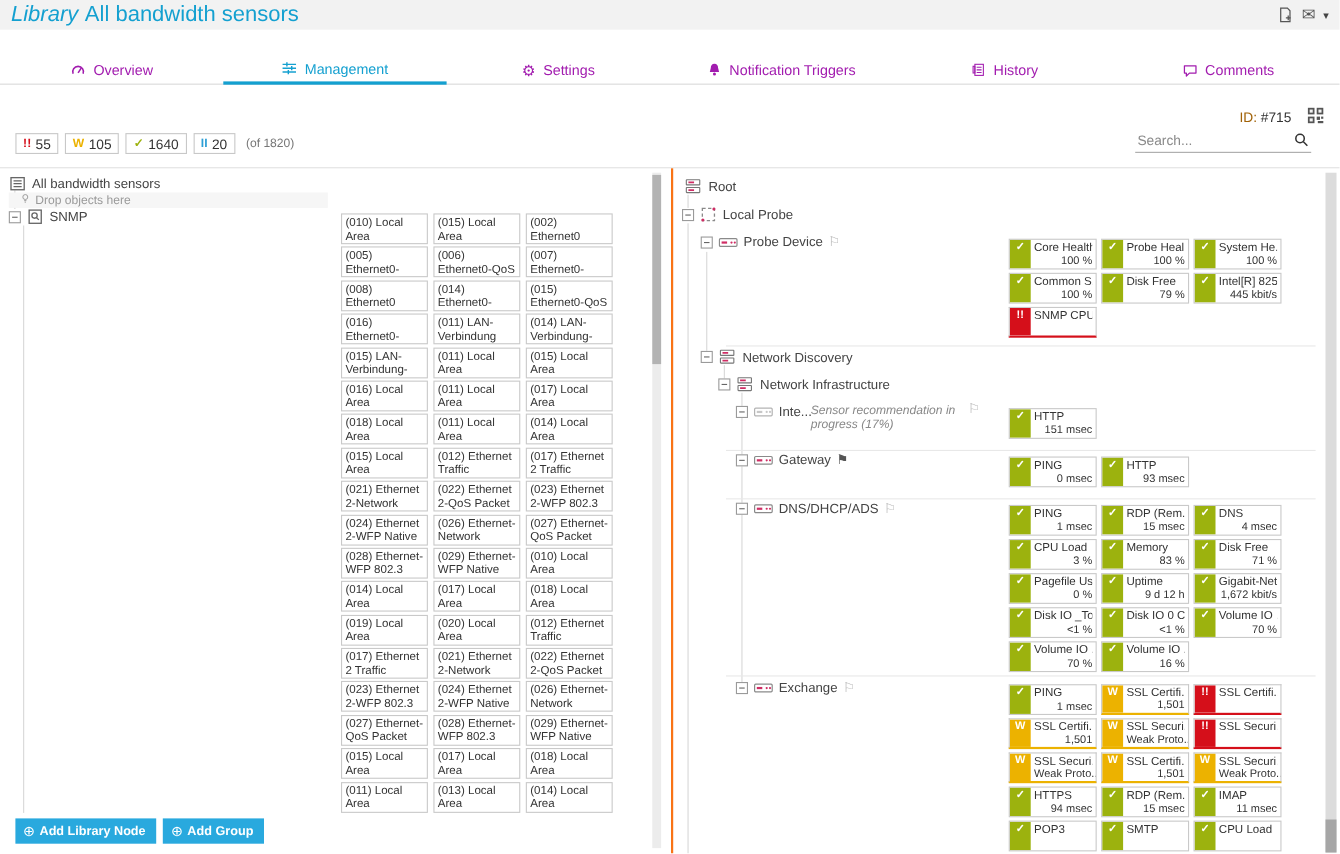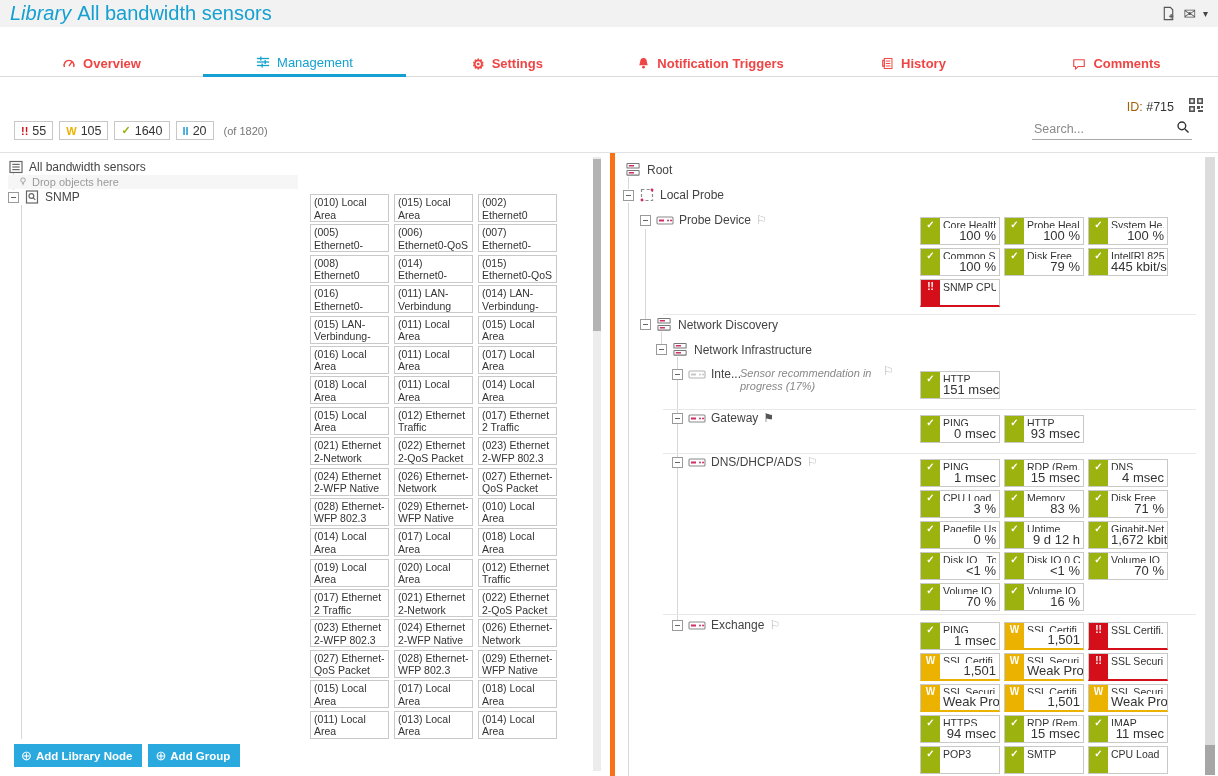--- a/index.html
+++ b/index.html
@@ -15,21 +15,21 @@
           display:flex;align-items:center;justify-content:space-between;padding:0 10px;}
   .page-title{font-size:20px;color:var(--accent);}
   .page-title .lib{font-style:italic;margin-right:6px;}
   .topbar-actions{display:flex;align-items:center;gap:7px;color:#555;}
   .topbar-actions svg{display:block;}
   .envelope{font-size:15px;line-height:1;}
   .caret{font-size:10px;color:#444;}
   
   .tabs{position:absolute;top:50px;left:0;right:0;height:27px;display:flex;border-bottom:1px solid var(--line);background:#fff;}
   .tab{flex:1;display:flex;align-items:center;justify-content:center;gap:7px;
-       font-size:13px;color:#ef4444;cursor:pointer;height:27px;font-weight:bold;}
+       font-size:13px;color:#a21caf;cursor:pointer;height:27px;}
   .tab svg{display:block;}
   .tab.active{color:var(--accent);border-bottom:3px solid var(--accent);font-weight:normal;text-align:center;}
   
   .idrow{position:absolute;top:97px;right:14px;display:flex;align-items:center;gap:14px;font-size:12.5px;}
   .idrow .idlab{color:#a16207;}
   .idrow .idval{color:#333;}
   .qr{color:#555;}
   .searchwrap{position:absolute;top:119px;right:26px;width:160px;}
   .searchwrap input{width:100%;border:none;border-bottom:1px solid #a8a8a8;font-size:12.5px;
                     padding:2px 20px 3px 2px;outline:none;color:#333;font-family:inherit;background:transparent;}
@@ -38,21 +38,21 @@
   .badges{position:absolute;top:121px;left:14px;display:flex;align-items:center;gap:6px;}
   .badge{display:inline-flex;align-items:center;gap:4px;border:1px solid #c8c8c8;background:#fff;
          padding:1px 6px;font-size:12.5px;color:#333;height:19px;}
   .badge b{font-size:11px;}
   .badge b.down{color:var(--down);} .badge b.warn{color:var(--warn);}
   .badge b.up{color:var(--up);} .badge b.paused{color:var(--paused);}
   .of-total{font-size:11px;color:#777;margin-left:4px;}
   
   .panels{position:absolute;top:152px;left:0;right:0;bottom:0;border-top:1px solid #e2e2e2;}
   .left-panel{position:absolute;left:0;top:0;width:610px;height:624px;overflow:hidden;}
-  .right-panel{position:absolute;left:610px;top:0;width:608px;height:624px;border-left:5px solid #f97316;overflow:hidden;}
+  .right-panel{position:absolute;left:610px;top:0;width:608px;height:624px;border-left:2px solid #f97316;overflow:hidden;}
   .trow{position:absolute;display:flex;align-items:center;gap:5px;font-size:12px;color:#444;white-space:nowrap;}
   .trow .ico{display:inline-flex;}
   .xbox{width:11px;height:11px;border:1px solid #9a9a9a;background:#fff;position:relative;flex:0 0 auto;}
   .xbox::before{content:"";position:absolute;left:2px;right:2px;top:4px;height:1px;background:#666;}
   .vline{position:absolute;width:1px;background:#d7d7d7;}
   .hsep{position:absolute;height:1px;background:#e8e8e8;}
   .flag{font-size:12px;line-height:1;}
   .flag.outline{color:#b5b5b5;} .flag.filled{color:#555;}
   .note{position:absolute;font-size:11px;font-style:italic;color:#888;width:155px;line-height:13px;white-space:normal;}
   .droprow{position:absolute;left:8px;top:22px;width:290px;height:14px;background:#f6f6f6;
@@ -67,21 +67,21 @@
   .sensor{display:flex;border:1px solid var(--tile-border);background:#fff;overflow:hidden;cursor:pointer;}
   .sensor .stripe{width:19px;flex:0 0 auto;display:flex;justify-content:center;align-items:flex-start;
                   padding-top:2px;color:#fff;font-weight:bold;font-size:10px;line-height:10px;}
   .sensor.up .stripe{background:var(--up);}
   .sensor.warn .stripe{background:var(--warn);}
   .sensor.down .stripe{background:var(--down);}
   .sensor.warn{border-bottom:2px solid var(--warn);}
   .sensor.down{border-bottom:2px solid var(--down);}
   .sbody{flex:1;display:flex;flex-direction:column;justify-content:space-between;padding:1px 3px 1px 3px;overflow:hidden;}
   .sname{font-size:10.5px;color:#333;white-space:nowrap;overflow:hidden;}
-  .sval{font-size:13px;color:#333;text-align:right;white-space:nowrap;}
+  .sval{font-size:10px;color:#333;text-align:right;white-space:nowrap;}
   .sval.left{text-align:left;}
   
   .sbar{position:absolute;}
   .sbar .track{position:absolute;left:0;top:0;width:100%;height:100%;background:#ececec;}
   .sbar .thumb{position:absolute;left:0;width:100%;background:#b3b3b3;}
   
   .footbtns{position:absolute;left:14px;top:591px;display:flex;gap:6px;}
   .fbtn{background:var(--btn);color:#fff;border:none;font-family:inherit;font-size:11.5px;font-weight:bold;
         height:23px;padding:0 10px 0 7px;display:inline-flex;align-items:center;gap:4px;cursor:pointer;}
   .fbtn .plus{font-size:13px;font-weight:normal;line-height:1;}

